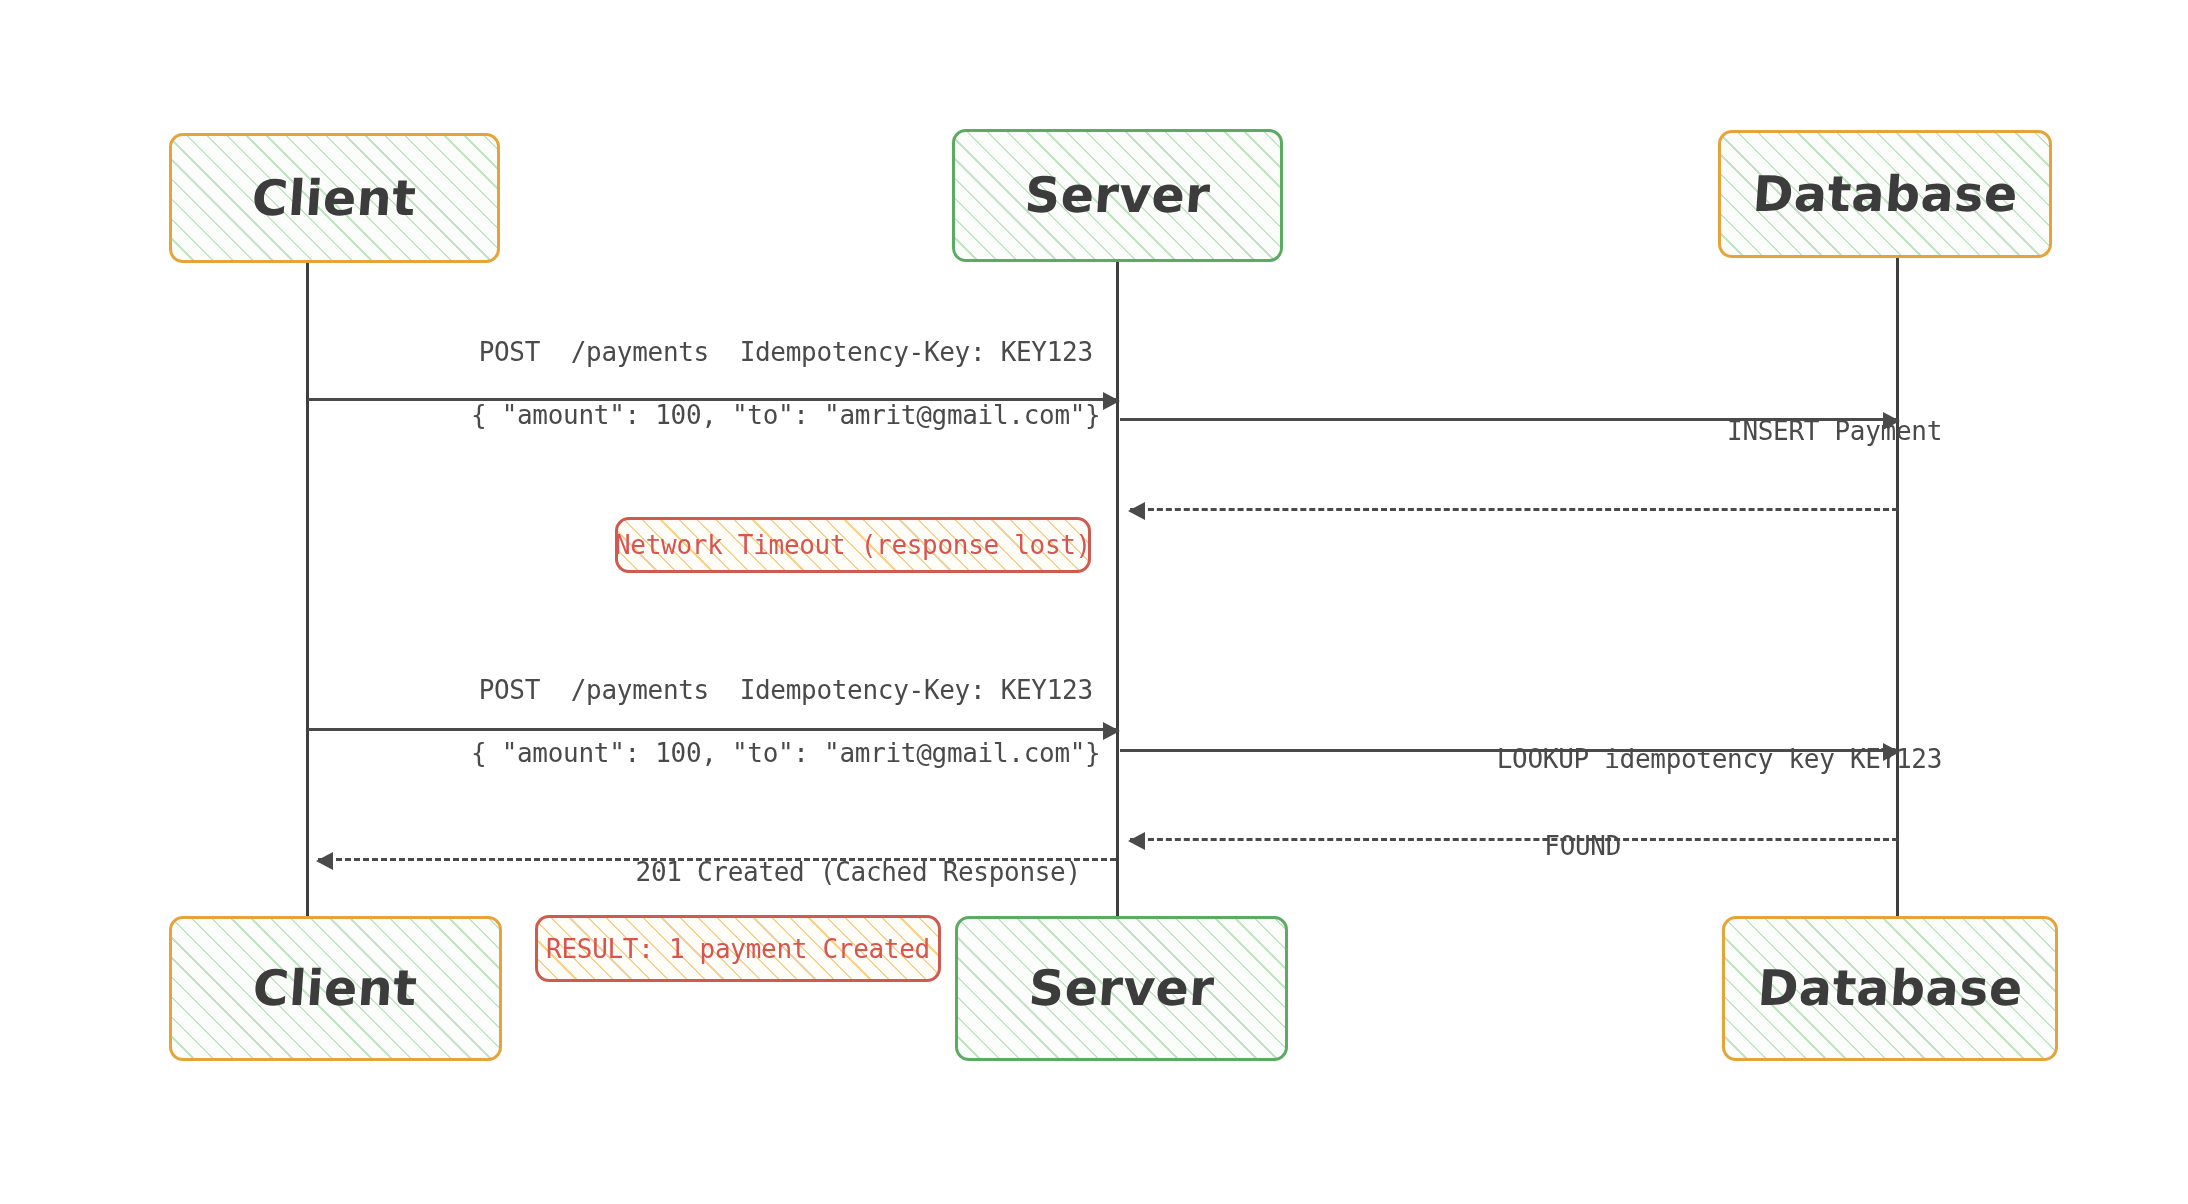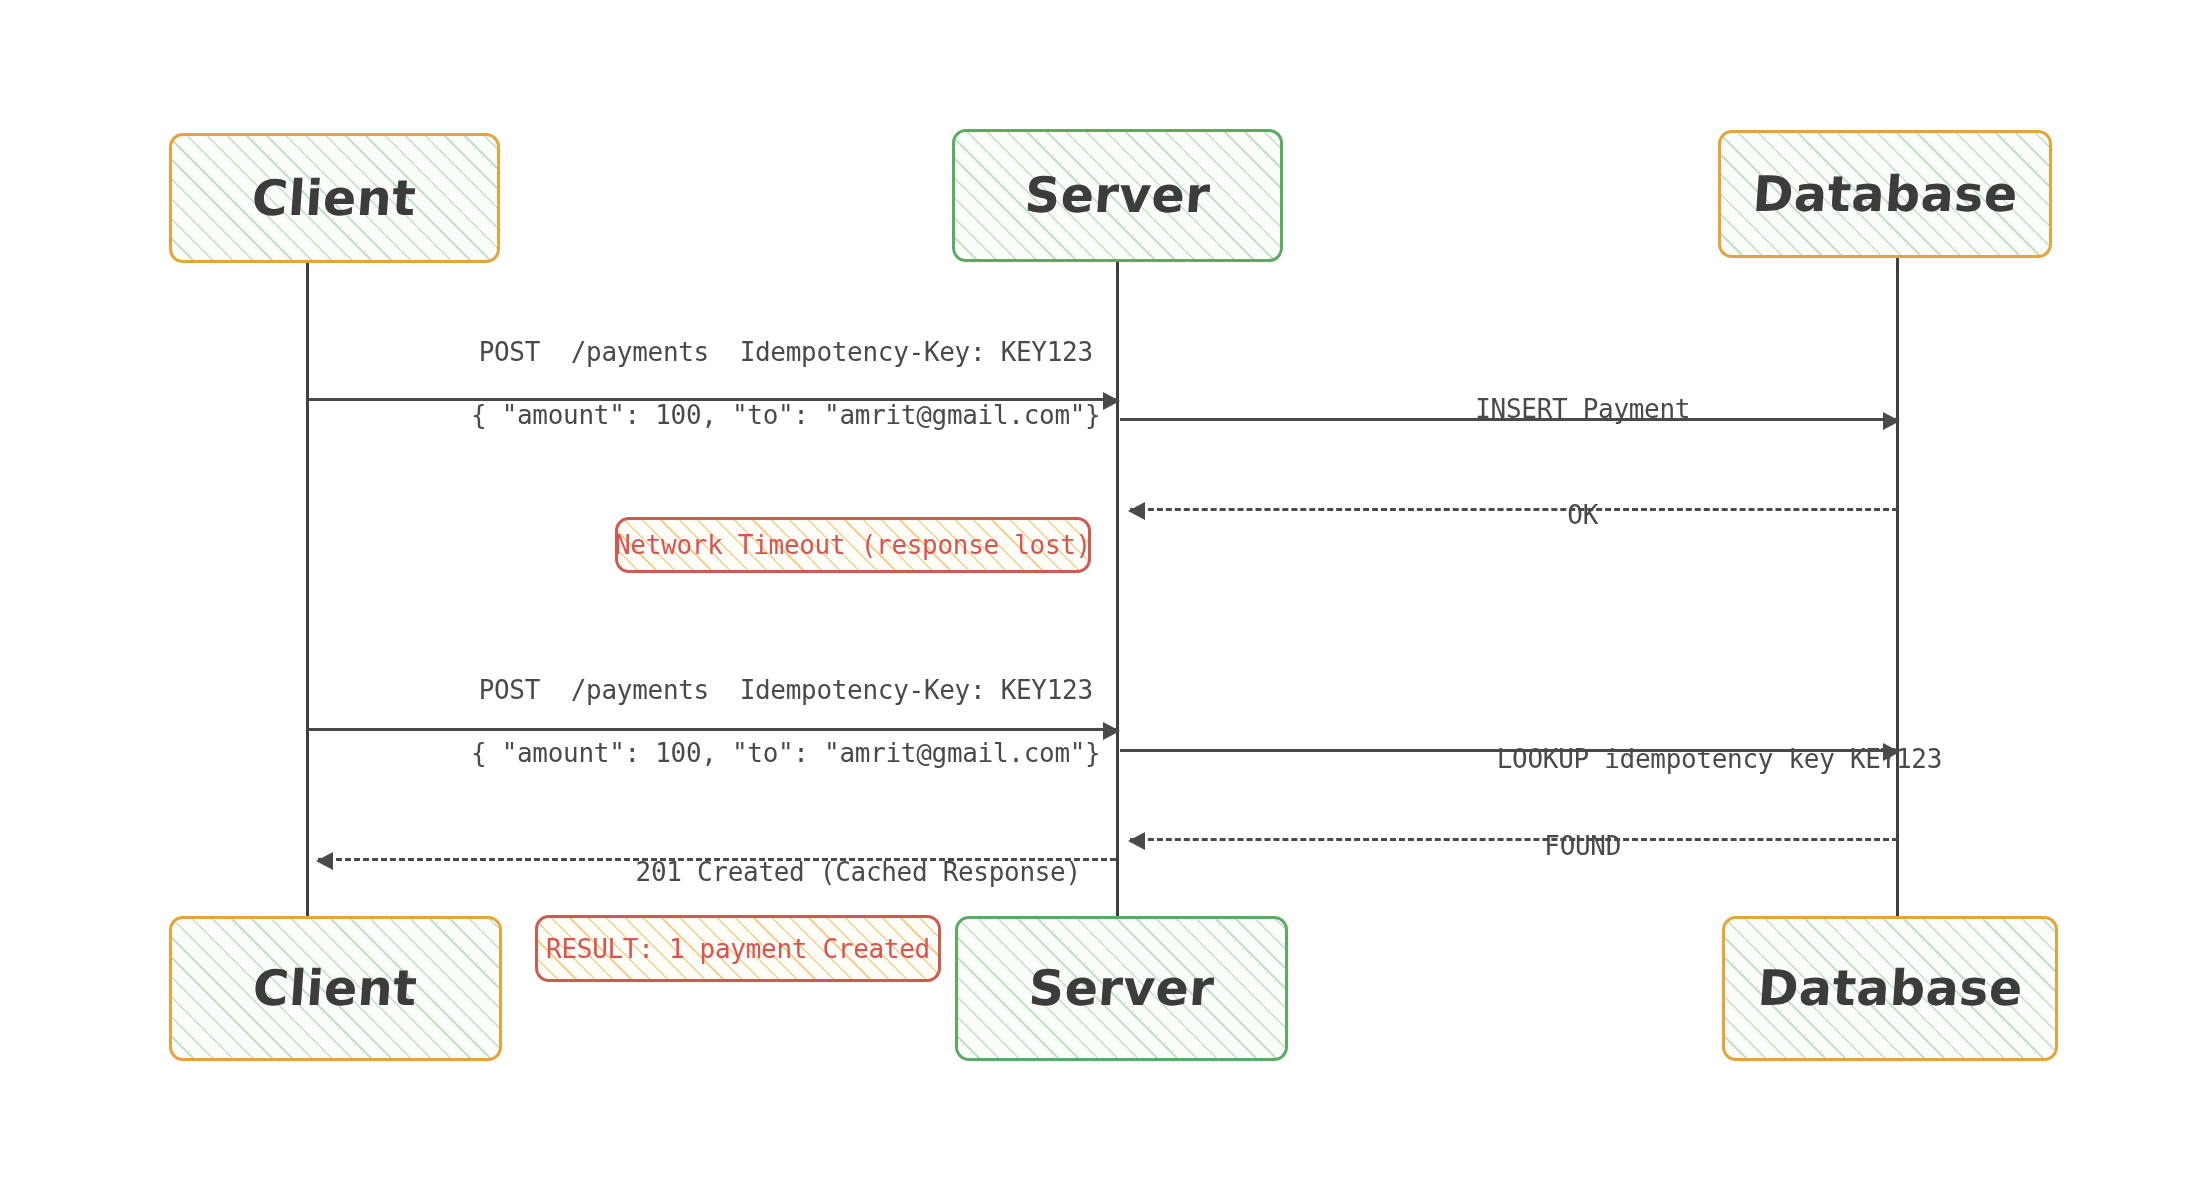--- a/index.html
+++ b/index.html
@@ -142,30 +142,27 @@
   </div>
 
   <div class="msg-label" style="left:306px; top:305px; width:810px;">
     <span>POST  /payments  Idempotency-Key: KEY123</span><br>
     <span>{ "amount": 100, "to": "amrit@gmail.com"}</span>
   </div>
   <div class="msg" style="left:308px; top:398px; width:810px;">
     <span class="arrowhead right"></span>
   </div>
 
-  <div class="msg-label" style="left:1118px; top:362px; width:780px;">
+  <div class="msg-label" style="left:1118px; top:384px; width:780px;text-align:right;">
     <span>INSERT Payment</span>
   </div>
   <div class="msg" style="left:1120px; top:418px; width:778px;">
     <span class="arrowhead right"></span>
   </div>
 
-  <div class="msg-label" style="left:1118px; top:468px; width:780px;">
-    <span>OK</span>
-  </div>
   <div class="msg dashed" style="left:1130px; top:508px; width:768px;">
     <span class="arrowhead left"></span>
   </div>
 
   <div class="note" style="left:615px; top:517px; width:476px; height:56px;">
     <span class="note-label">Network Timeout (response lost)</span>
   </div>
 
   <div class="msg-label" style="left:306px; top:643px; width:810px;">
     <span>POST  /payments  Idempotency-Key: KEY123</span><br>

